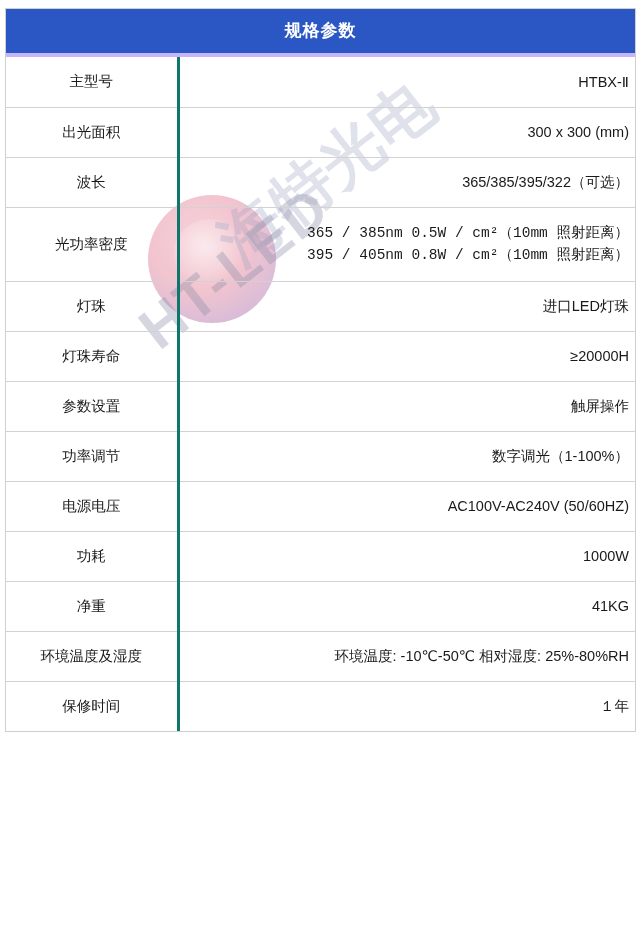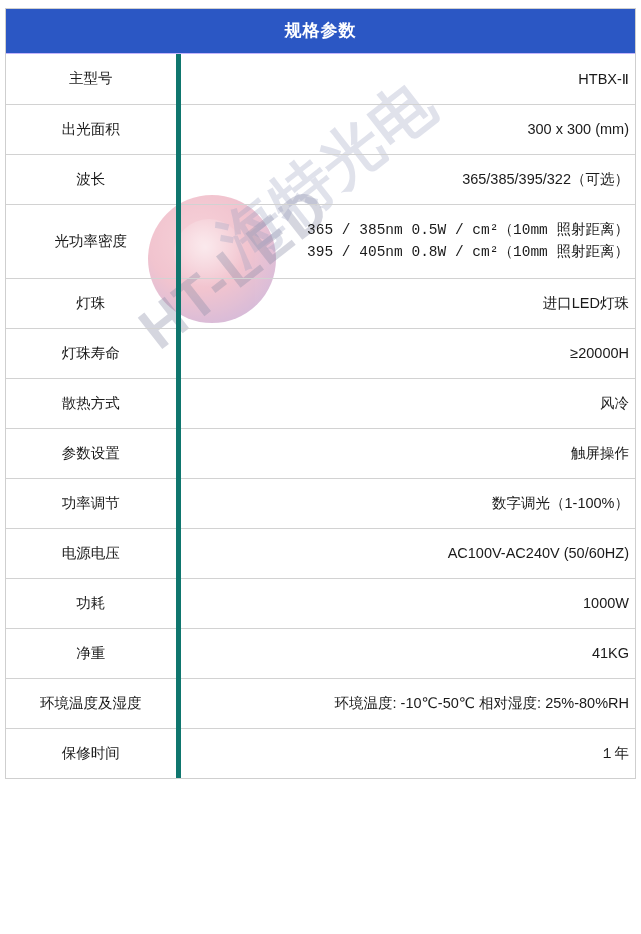--- a/index.html
+++ b/index.html
@@ -25,21 +25,21 @@
   }
   .spec-header {
     background: #2b57c4;
     color: #ffffff;
     text-align: center;
     font-size: 17px;
     font-weight: bold;
     letter-spacing: 1px;
     height: 44px;
     line-height: 44px;
-    border-bottom: 1px solid #c4b5fd;
+    border-bottom: 4px solid #c4b5fd;
     position: relative;
     z-index: 2;
   }
   table.spec-table {
     width: 100%;
     border-collapse: collapse;
     table-layout: fixed;
     position: relative;
     z-index: 2;
   }
@@ -50,21 +50,21 @@
     font-size: 14.5px;
     color: #1a1a1a;
     text-align: center;
     vertical-align: middle;
     padding: 0 6px;
     box-sizing: border-box;
     background: transparent;
   }
   table.spec-table tr td:first-child {
     width: 172px;
-    border-right: 5px solid #0f766e;
+    border-right: 3px solid #0f766e;
   }
   table.spec-table tr:last-child td {
     border-bottom: none;
   }
   table.spec-table tr td:last-child {
     border-right: none;
     text-align: right;
   }
   .row-std td { height: 50px; }
   .row-tall td { height: 74px; }
@@ -164,24 +164,20 @@
       </tr>
       <tr class="row-std">
         <td>灯珠</td>
         <td>进口LED灯珠</td>
       </tr>
       <tr class="row-std">
         <td>灯珠寿命</td>
         <td>≥20000H</td>
       </tr>
       <tr class="row-std">
-        <td>散热方式</td>
-        <td>风冷</td>
-      </tr>
-      <tr class="row-std">
         <td>参数设置</td>
         <td>触屏操作</td>
       </tr>
       <tr class="row-std">
         <td>功率调节</td>
         <td>数字调光（1-100%）</td>
       </tr>
       <tr class="row-std">
         <td>电源电压</td>
         <td>AC100V-AC240V (50/60HZ)</td>

